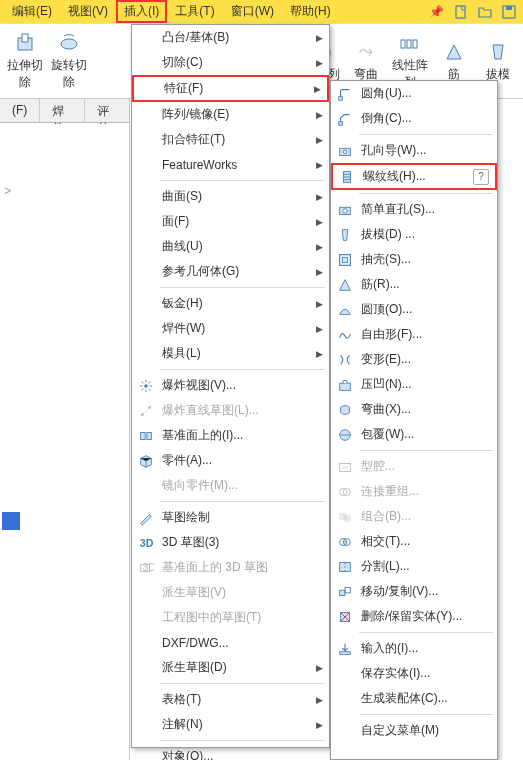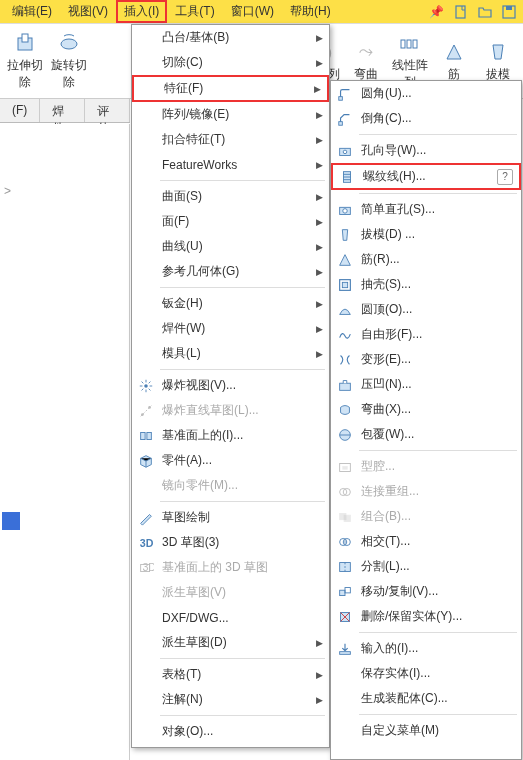--- a/index.html
+++ b/index.html
@@ -15,21 +15,21 @@
 .ribbon-btn{display:flex;flex-direction:column;align-items:center;justify-content:center;width:42px;font-size:11px;color:#555;gap:2px}
 .ribbon-btn .ic{width:24px;height:24px;display:flex;align-items:center;justify-content:center;font-size:18px;color:#4a7fb5}
 .ribbon-right{display:flex;gap:2px;padding:4px;margin-left:auto}
 .ribbon-right .ribbon-btn{width:42px;color:#999}
 .tabs{display:flex;height:24px;background:#e8e8e8;border-bottom:1px solid #bbb;width:130px}
 .tab{padding:4px 12px;border-right:1px solid #ccc;background:#f0f0f0}
 .canvas{position:absolute;left:0;top:124px;width:130px;height:636px;background:#fff;border-right:1px solid #ccc}
 .canvas-corner{position:absolute;left:2px;bottom:230px;width:18px;height:18px;background:#3a6fd8}
 .menu{position:absolute;background:#fff;border:1px solid #999;box-shadow:2px 2px 5px rgba(0,0,0,.3)}
 .menu1{left:131px;top:24px;width:199px;height:724px}
-.menu2{left:330px;top:80px;width:192px;height:680px}
+.menu2{left:330px;top:80px;width:168px;height:680px}
 .menu-item{display:flex;align-items:center;height:25px;padding:0 6px 0 4px;position:relative}
 .menu-item.hl{border:2px solid #e33;height:27px}
 .menu-icon{width:20px;height:20px;display:flex;align-items:center;justify-content:center;font-size:14px;color:#4a7fb5;flex-shrink:0}
 .menu-icon.dim{color:#bbb}
 .menu-label{flex:1;padding-left:6px}
 .menu-label.dim{color:#aaa}
 .menu-arrow{font-size:9px;color:#555;padding-left:4px}
 .menu-sep{height:1px;background:#ddd;margin:3px 4px 3px 28px}
 .help-badge{width:16px;height:16px;border:1px solid #aaa;border-radius:2px;font-size:10px;display:flex;align-items:center;justify-content:center;color:#666}
 svg{display:block}
@@ -274,20 +274,24 @@
           <text x="5" y="12" font-size="6" fill="#bbb">3D</text>
         </svg>
       </div>
       <div class="menu-label dim">基准面上的 3D 草图</div>
     </div>
     <div class="menu-item">
       <div class="menu-icon dim"></div>
       <div class="menu-label dim">派生草图(V)</div>
     </div>
     <div class="menu-item">
+      <div class="menu-icon dim"></div>
+      <div class="menu-label dim">工程图中的草图(T)</div>
+    </div>
+    <div class="menu-item">
       <div class="menu-icon"></div>
       <div class="menu-label">DXF/DWG...</div>
     </div>
     <div class="menu-item">
       <div class="menu-icon"></div>
       <div class="menu-label">派生草图(D)</div>
       <div class="menu-arrow">▶</div>
     </div>
     <div class="menu-sep"></div>
     <div class="menu-item">
@@ -359,33 +363,33 @@
       <div class="menu-icon">
         <svg width="16" height="16" viewBox="0 0 18 18">
           <path d="M6 3 L12 3 L11 15 L7 15 Z" fill="#cfe3f5" stroke="#4a7fb5"></path>
         </svg>
       </div>
       <div class="menu-label">拔模(D) ...</div>
     </div>
     <div class="menu-item">
       <div class="menu-icon">
         <svg width="16" height="16" viewBox="0 0 18 18">
-          <path d="M3 15 L9 3 L15 15 Z" fill="#cfe3f5" stroke="#4a7fb5"></path>
-        </svg>
-      </div>
-      <div class="menu-label">筋(R)...</div>
-    </div>
-    <div class="menu-item">
-      <div class="menu-icon">
-        <svg width="16" height="16" viewBox="0 0 18 18">
           <rect x="3" y="3" width="12" height="12" fill="none" stroke="#4a7fb5" stroke-width="1.3"></rect>
           <rect x="6" y="6" width="6" height="6" fill="#cfe3f5" stroke="#4a7fb5"></rect>
         </svg>
       </div>
       <div class="menu-label">抽壳(S)...</div>
+    </div>
+    <div class="menu-item">
+      <div class="menu-icon">
+        <svg width="16" height="16" viewBox="0 0 18 18">
+          <path d="M3 15 L9 3 L15 15 Z" fill="#cfe3f5" stroke="#4a7fb5"></path>
+        </svg>
+      </div>
+      <div class="menu-label">筋(R)...</div>
     </div>
     <div class="menu-item">
       <div class="menu-icon">
         <svg width="16" height="16" viewBox="0 0 18 18">
           <path d="M3 14 Q9 2 15 14 Z" fill="#cfe3f5" stroke="#4a7fb5"></path>
         </svg>
       </div>
       <div class="menu-label">圆顶(O)...</div>
     </div>
     <div class="menu-item">

